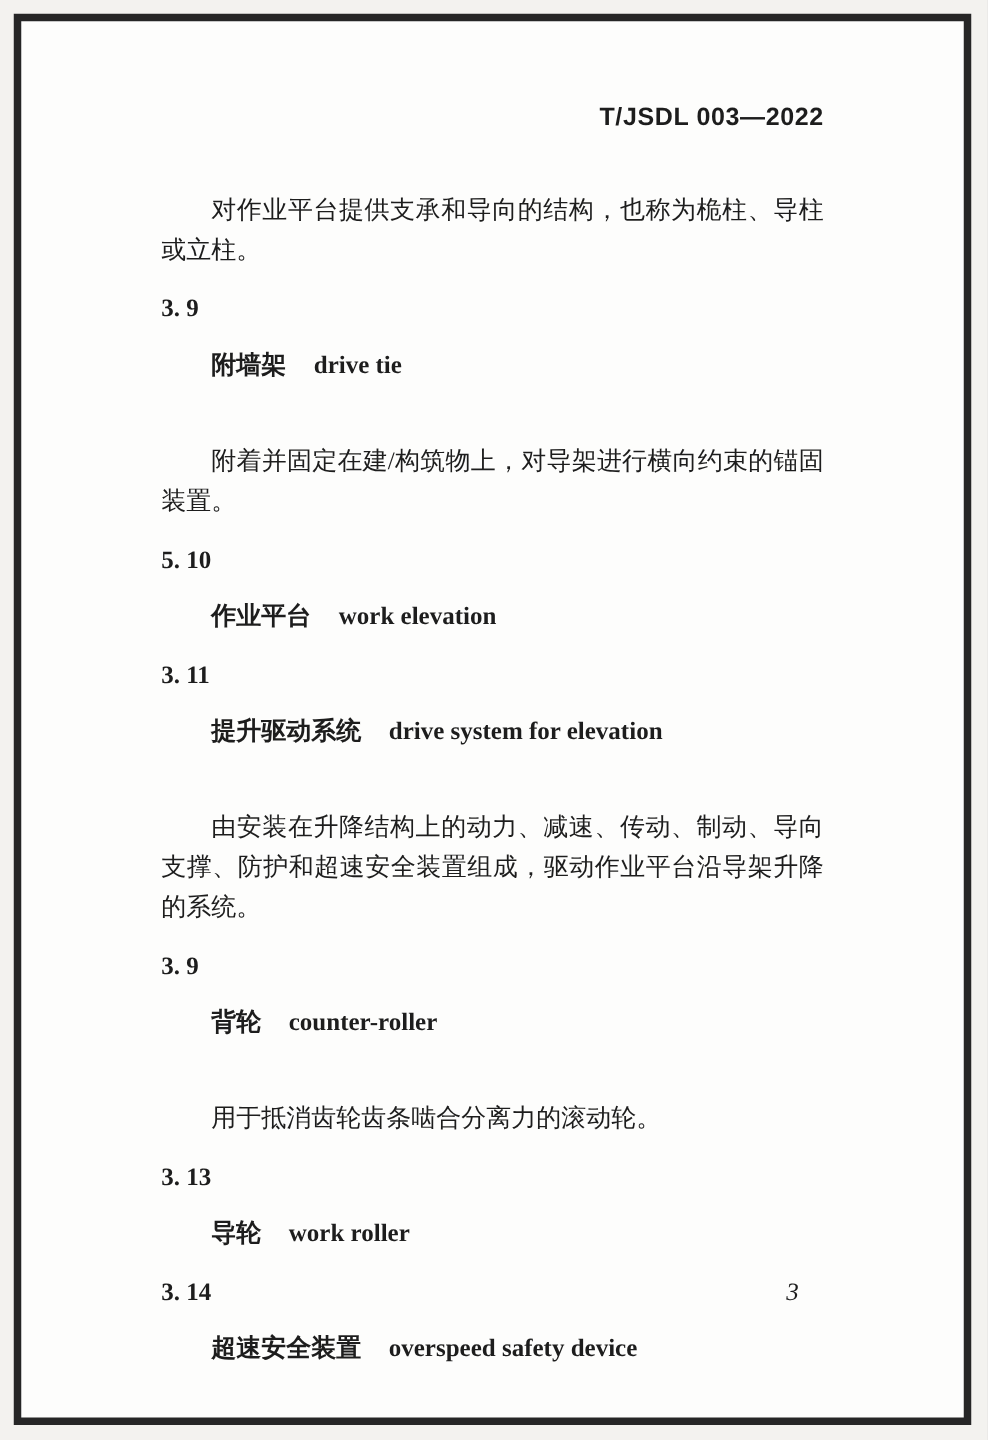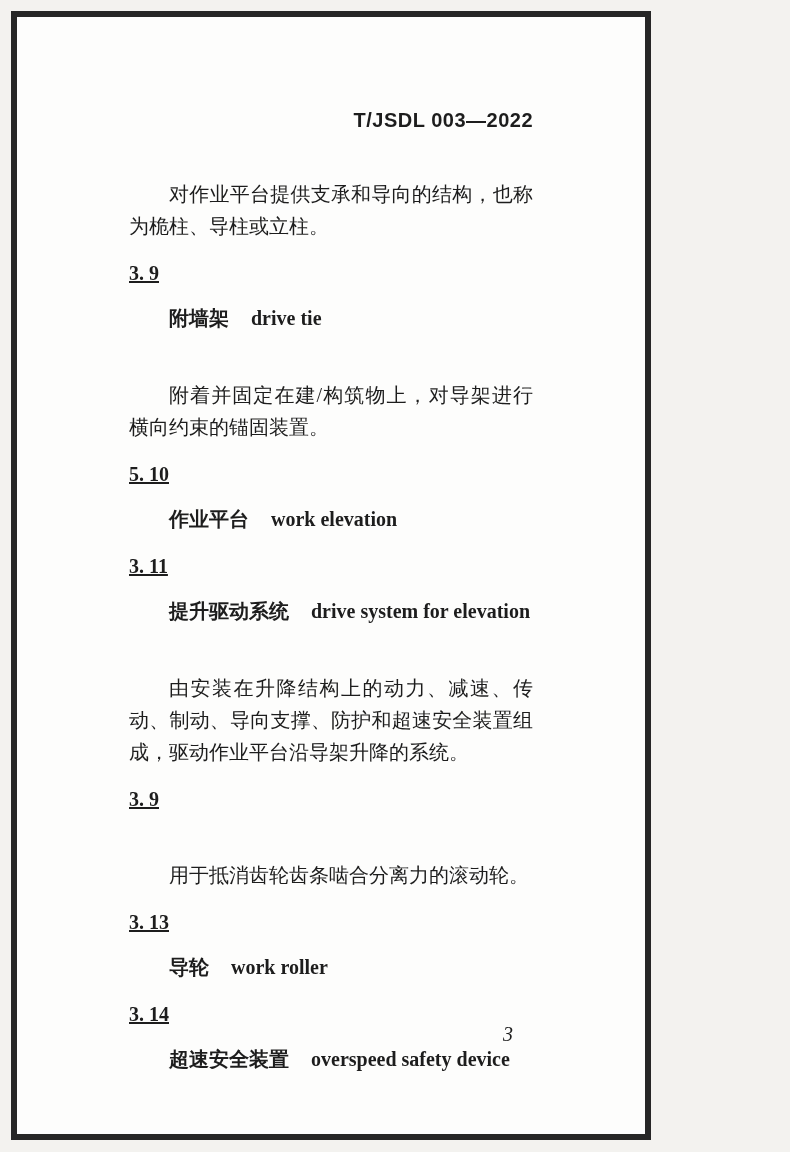--- a/index.html
+++ b/index.html
@@ -12,26 +12,26 @@
     width: 790px;
     height: 1152px;
     margin: 0 auto;
     background: #f3f2ef;
     overflow: hidden;
   }
   .page {
     position: absolute;
     top: 11px;
     left: 11px;
-    width: 640px;
+    width: 766px;
     height: 1129px;
     box-sizing: border-box;
     background: #fdfdfc;
     border: 6px solid #262626;
-    padding: 90px 112px 0 112px;
+    padding: 64px 112px 0 112px;
     color: #1d1d1d;
   }
   p { margin: 0; }
   .doc-number {
     text-align: right;
     font-family: "Liberation Sans", "DejaVu Sans", sans-serif;
     font-weight: 700;
     font-size: 20px;
     line-height: 26px;
     letter-spacing: 0.5px;
@@ -42,21 +42,20 @@
     line-height: 32px;
     text-align: justify;
   }
   .indent { text-indent: 2em; margin-top: 45px; }
   .sec-num {
     font-size: 20px;
     font-weight: 700;
     line-height: 30px;
     margin: 16px 0 14px 0;
     font-family: "Liberation Serif", "DejaVu Serif", serif;
-    text-decoration: underline;
   }
   .term {
     font-size: 20px;
     line-height: 32px;
     font-weight: 700;
     margin: 0 0 4px 0;
     text-indent: 2em;
   }
   .term-cn { font-family: "Liberation Sans", "DejaVu Sans", sans-serif; }
   .term-en {
@@ -93,20 +92,21 @@
     </section>
 
     <section>
       <div class="sec-num">3. 11</div>
       <div class="term"><span class="term-cn">提升驱动系统</span><span class="term-en">drive system for elevation</span></div>
       <p class="body-text indent">由安装在升降结构上的动力、减速、传动、制动、导向支撑、防护和超速安全装置组成，驱动作业平台沿导架升降的系统。</p>
     </section>
 
     <section>
       <div class="sec-num">3. 9</div>
+      <div class="term"><span class="term-cn">背轮</span><span class="term-en">counter-roller</span></div>
       <p class="body-text indent">用于抵消齿轮齿条啮合分离力的滚动轮。</p>
     </section>
 
     <section>
       <div class="sec-num">3. 13</div>
       <div class="term"><span class="term-cn">导轮</span><span class="term-en">work roller</span></div>
     </section>
 
     <section>
       <div class="sec-num">3. 14</div>

